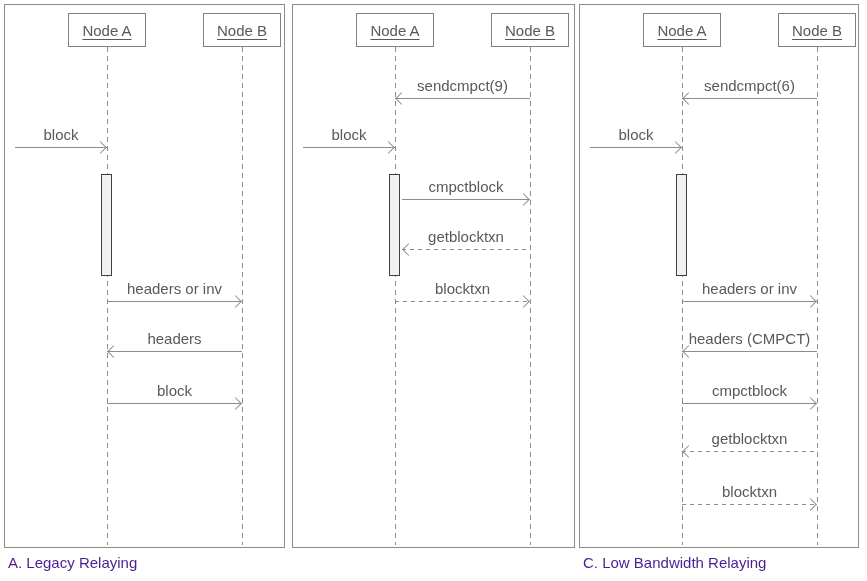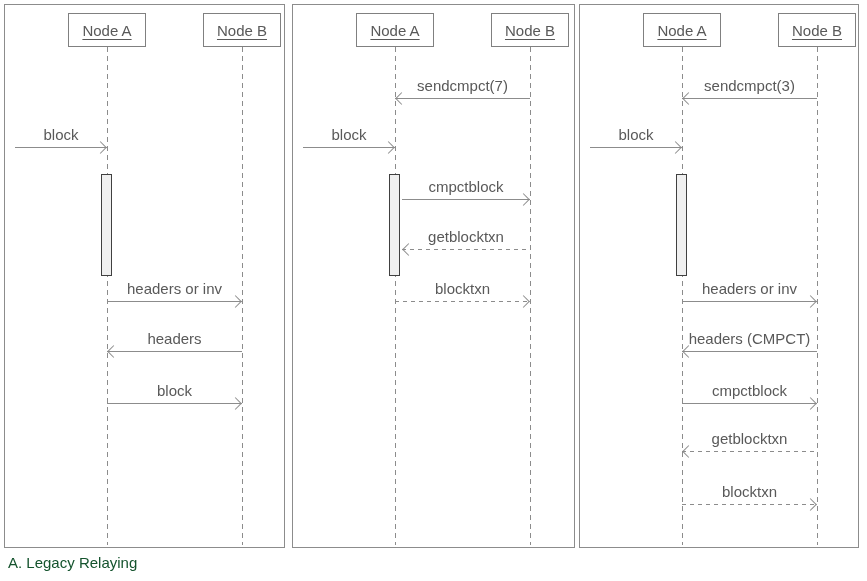--- a/index.html
+++ b/index.html
@@ -1,21 +1,21 @@
 <!DOCTYPE html>
 <html><head>
 <meta charset="utf-8">
 <style>
   html,body{margin:0;padding:0;background:#ffffff;}
   body{width:867px;height:581px;position:relative;overflow:hidden;
        font-family:"Liberation Sans",sans-serif;}
   .canvas{position:absolute;left:0;top:0;width:867px;height:581px;background:#fff;}
   .panel{position:absolute;top:4px;}
   .frame{position:relative;border:1px solid #8c8c8c;background:#fff;height:544px;box-sizing:border-box;}
-  .caption{margin-top:6px;padding-left:4px;font-size:15px;color:#14532d;white-space:nowrap;}
+  .caption{margin-top:6px;padding-left:4px;font-size:15px;color:#4c1d95;white-space:nowrap;}
   .node-box{position:absolute;top:8px;width:78px;height:34px;box-sizing:border-box;
             border:1px solid #808080;background:#fff;display:flex;align-items:center;justify-content:center;z-index:3;}
   .node-box span{font-size:15px;color:#595959;text-decoration:underline;text-underline-offset:3px;white-space:nowrap;}
   .node-a{left:63px;}
   .node-b{left:198px;justify-content:center;}
   .lifeline{position:absolute;top:42px;height:498px;width:1px;
             background:repeating-linear-gradient(180deg,#8c8c8c 0 5px,rgba(0,0,0,0) 5px 9px);z-index:0;}
   .lifeline.a{left:102px;}
   .lifeline.b{left:237px;}
   .activation{position:absolute;left:96px;top:169px;width:11px;height:102px;box-sizing:border-box;
@@ -76,21 +76,21 @@
         <span>Node A</span>
       </div>
       <div class="node-box node-b">
         <span>Node B</span>
       </div>
       <div class="lifeline a"></div>
       <div class="lifeline b"></div>
       <div class="activation"></div>
 
       <div class="msg solid" style="top:93px;left:102px;width:135px;">
-        <span class="msg-label">sendcmpct(7)</span>
+        <span class="msg-label">sendcmpct(9)</span>
         <span class="line"></span>
         <span class="head l"></span>
       </div>
       <div class="msg solid" style="top:142px;left:10px;width:92px;">
         <span class="msg-label">block</span>
         <span class="line"></span>
         <span class="head r"></span>
       </div>
       <div class="msg solid" style="top:194px;left:109px;width:128px;">
         <span class="msg-label">cmpctblock</span>
@@ -116,21 +116,21 @@
         <span>Node A</span>
       </div>
       <div class="node-box node-b">
         <span>Node B</span>
       </div>
       <div class="lifeline a"></div>
       <div class="lifeline b"></div>
       <div class="activation"></div>
 
       <div class="msg solid" style="top:93px;left:102px;width:135px;">
-        <span class="msg-label">sendcmpct(3)</span>
+        <span class="msg-label">sendcmpct(6)</span>
         <span class="line"></span>
         <span class="head l"></span>
       </div>
       <div class="msg solid" style="top:142px;left:10px;width:92px;">
         <span class="msg-label">block</span>
         <span class="line"></span>
         <span class="head r"></span>
       </div>
       <div class="msg solid" style="top:296px;left:102px;width:135px;">
         <span class="msg-label">headers or inv</span>
@@ -151,15 +151,16 @@
         <span class="msg-label">getblocktxn</span>
         <span class="line"></span>
         <span class="head l"></span>
       </div>
       <div class="msg dashed" style="top:499px;left:102px;width:135px;">
         <span class="msg-label">blocktxn</span>
         <span class="line"></span>
         <span class="head r"></span>
       </div>
     </div>
+    <div class="caption">C. Low Bandwidth Relaying</div>
   </section>
 
 </div>
 
 </body></html>

